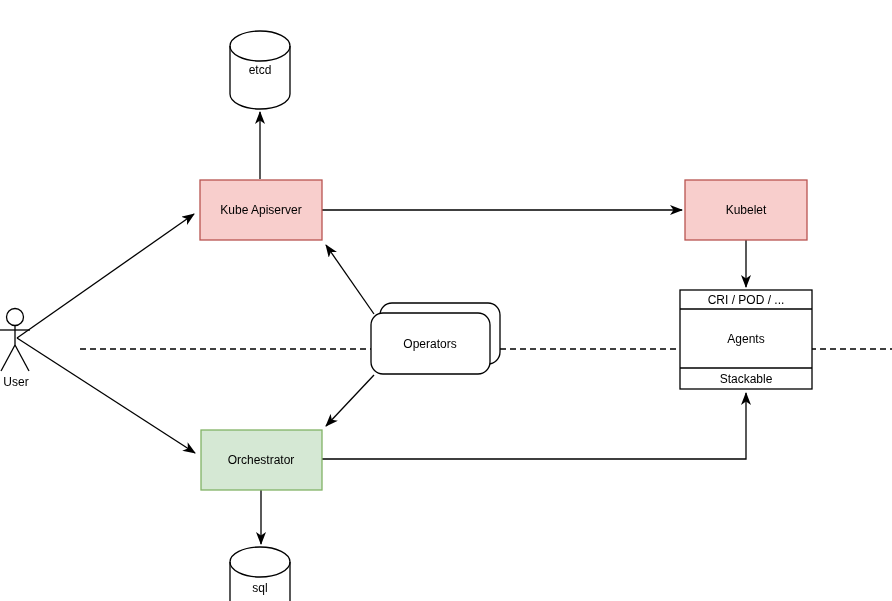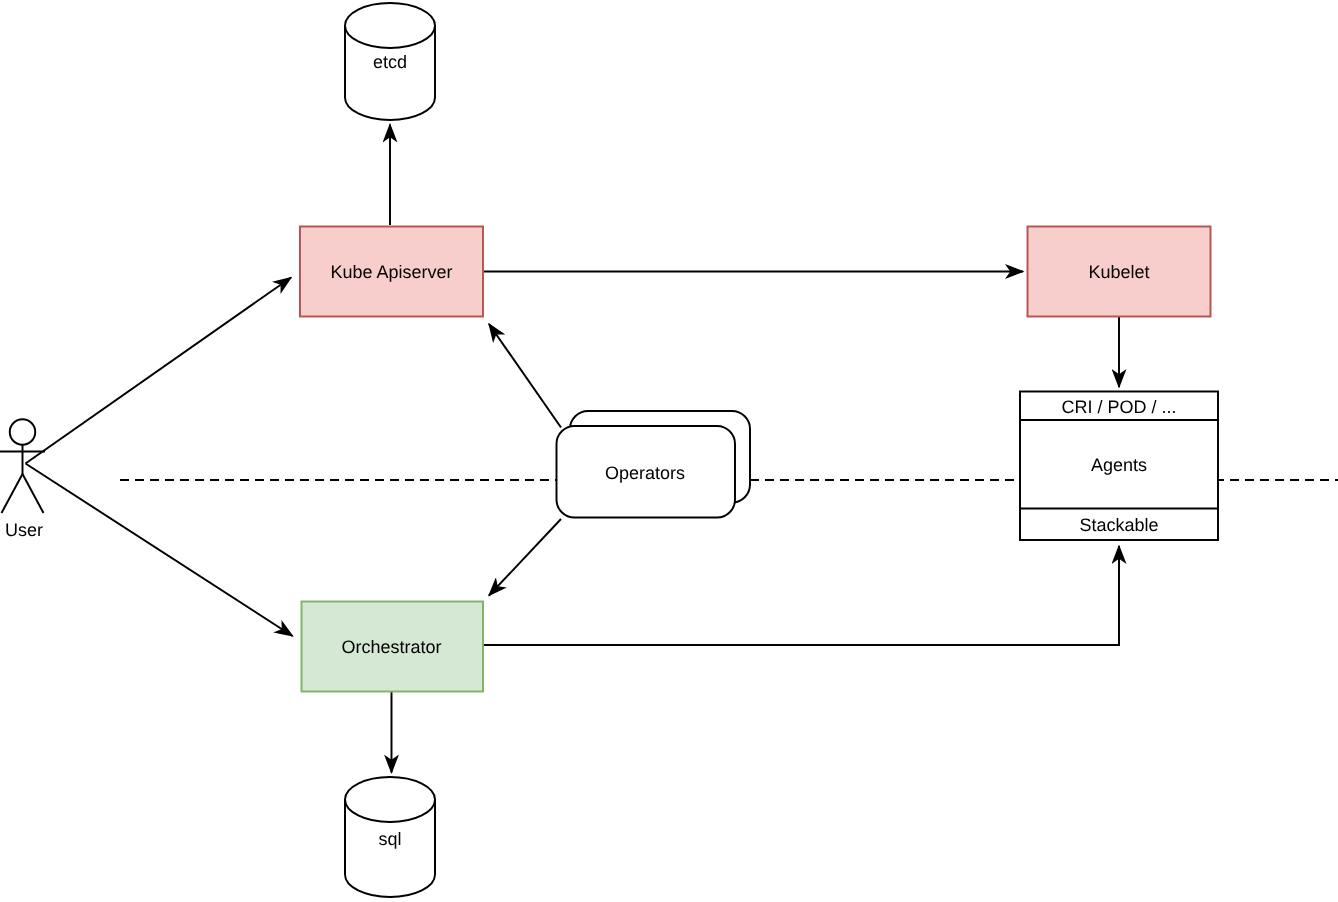--- a/index.html
+++ b/index.html
@@ -4,21 +4,21 @@
 <style>
   html, body {
     margin: 0;
     padding: 0;
     background: #ffffff;
     width: 892px;
     height: 601px;
     overflow: hidden;
     font-family: "Liberation Sans", sans-serif;
   }
-  .canvas { width: 892px; height: 459px; }
+  .canvas { width: 892px; height: 459px; margin-top: 29px; }
   svg text {
     font-family: "Liberation Sans", sans-serif;
     font-size: 12px;
     text-anchor: middle;
     dominant-baseline: central;
   }
 </style>
 </head>
 <body>
 

